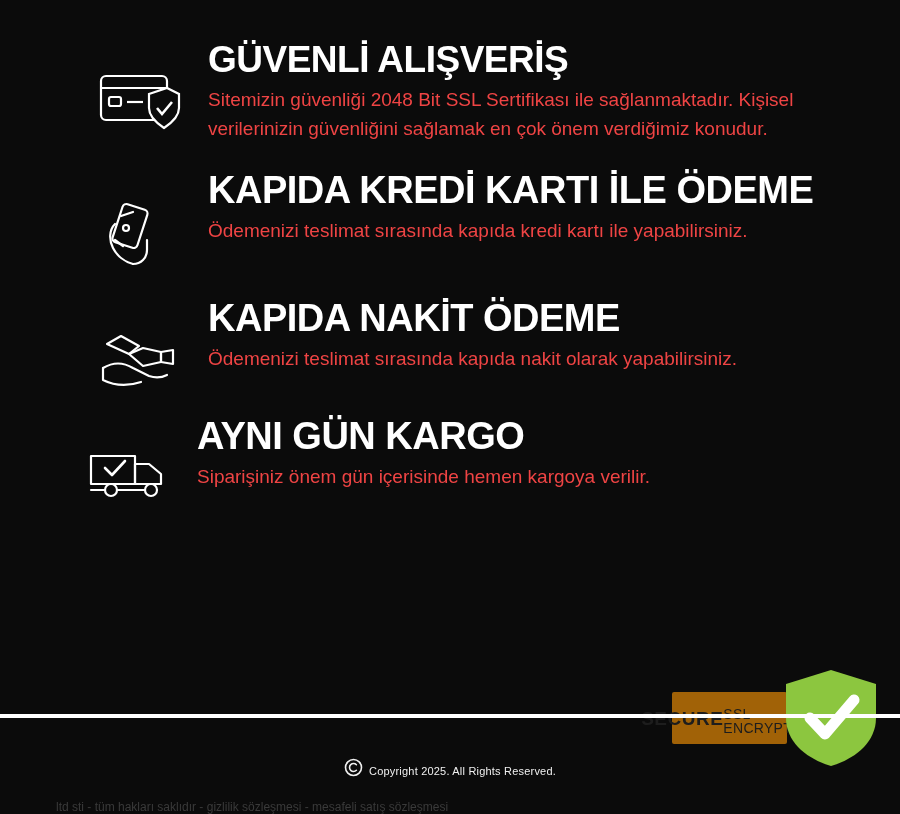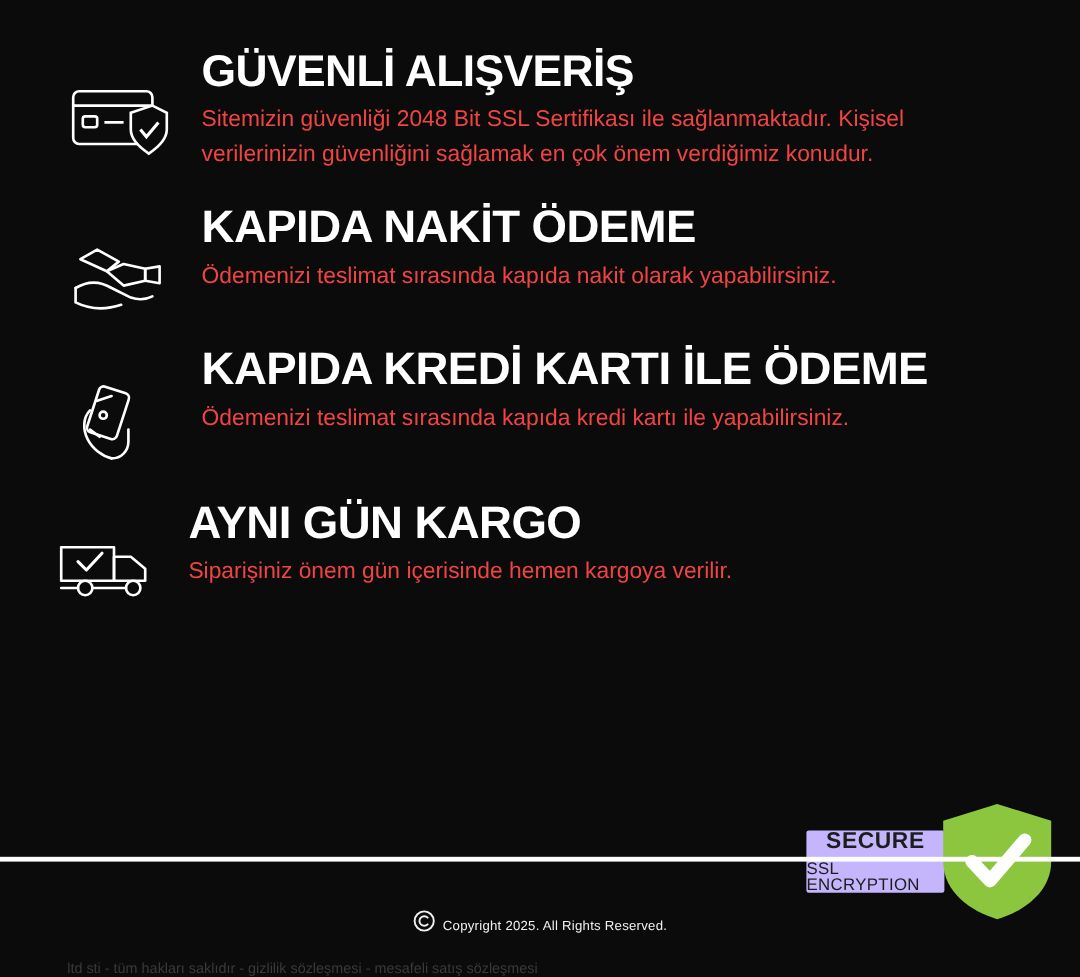--- a/index.html
+++ b/index.html
@@ -22,20 +22,21 @@
     background: #0b0b0b;
   }
   .features {
     padding: 40px 0 0 0;
   }
   .feature {
     display: flex;
     align-items: flex-start;
     padding: 0 30px 0 40px;
     margin-bottom: 26px;
+    margin-left: 40px;
   }
   .feature .icon-wrap {
     flex: 0 0 120px;
     display: flex;
     justify-content: center;
     align-items: flex-start;
     padding-top: 30px;
   }
   .feature .icon-wrap svg {
     display: block;
@@ -71,24 +72,24 @@
     top: 668px;
     width: 200px;
     height: 100px;
   }
   .badge .secure-label {
     position: absolute;
     left: 0;
     top: 24px;
     width: 115px;
     height: 52px;
-    background: #c4b5fd;
+    background: #a16207;
     border-radius: 2px;
     display: flex;
-    flex-direction: column;
+    flex-direction: row;
     align-items: center;
     justify-content: center;
   }
   .badge .secure-label .l1 {
     color: #1d1d1d;
     font-size: 19px;
     font-weight: bold;
     letter-spacing: 0.5px;
     line-height: 1;
   }
@@ -161,50 +162,50 @@
           <path d="M50 24 L68 18 L80 24 L80 38 C80 48 68 56 65 58 C62 56 50 48 50 38 Z" fill="#0b0b0b"></path>
           <polyline points="58,38 63,44 73,32" stroke-width="2.6"></polyline>
         </svg>
       </div>
       <div class="text-wrap">
         <h2>GÜVENLİ ALIŞVERİŞ</h2>
         <p>Sitemizin güvenliği 2048 Bit SSL Sertifikası ile sağlanmaktadır. Kişisel verilerinizin güvenliğini sağlamak en çok önem verdiğimiz konudur.</p>
       </div>
     </div>
 
-    <div class="feature f2">
-      <div class="icon-wrap">
-        <svg width="82" height="62" viewBox="0 0 82 62" fill="none" stroke="#ffffff" stroke-width="2.2" stroke-linecap="round" stroke-linejoin="round">
-          <path d="M8 16 L22 8 L40 18 L30 26 Z"></path>
-          <path d="M30 26 L44 20 L62 24 L62 34 L44 38 Z"></path>
-          <path d="M62 24 L74 22 L74 36 L62 34 Z"></path>
-          <path d="M4 40 C14 34 24 34 34 40 L50 48 C56 50 62 50 68 47"></path>
-          <path d="M4 40 L4 52 C16 58 30 58 42 54"></path>
-        </svg>
-      </div>
-      <div class="text-wrap">
-        <h2>KAPIDA NAKİT ÖDEME</h2>
-        <p>Ödemenizi teslimat sırasında kapıda nakit olarak yapabilirsiniz.</p>
-      </div>
-    </div>
-
     <div class="feature f3">
       <div class="icon-wrap">
         <svg width="82" height="72" viewBox="0 0 82 72" fill="none" stroke="#ffffff" stroke-width="2.2" stroke-linecap="round" stroke-linejoin="round">
           <rect x="18" y="6" width="26" height="40" rx="4" transform="rotate(18 31 26)"></rect>
           <line x1="22" y1="16" x2="34" y2="12"></line>
           <circle cx="27" cy="28" r="3"></circle>
           <path d="M16 24 C10 30 10 40 14 48 C18 56 26 62 34 64"></path>
           <path d="M34 64 C42 64 48 58 48 50 L48 40"></path>
           <path d="M16 40 L24 46"></path>
         </svg>
       </div>
       <div class="text-wrap">
         <h2>KAPIDA KREDİ KARTI İLE ÖDEME</h2>
         <p>Ödemenizi teslimat sırasında kapıda kredi kartı ile yapabilirsiniz.</p>
+      </div>
+    </div>
+
+    <div class="feature f2">
+      <div class="icon-wrap">
+        <svg width="82" height="62" viewBox="0 0 82 62" fill="none" stroke="#ffffff" stroke-width="2.2" stroke-linecap="round" stroke-linejoin="round">
+          <path d="M8 16 L22 8 L40 18 L30 26 Z"></path>
+          <path d="M30 26 L44 20 L62 24 L62 34 L44 38 Z"></path>
+          <path d="M62 24 L74 22 L74 36 L62 34 Z"></path>
+          <path d="M4 40 C14 34 24 34 34 40 L50 48 C56 50 62 50 68 47"></path>
+          <path d="M4 40 L4 52 C16 58 30 58 42 54"></path>
+        </svg>
+      </div>
+      <div class="text-wrap">
+        <h2>KAPIDA NAKİT ÖDEME</h2>
+        <p>Ödemenizi teslimat sırasında kapıda nakit olarak yapabilirsiniz.</p>
       </div>
     </div>
 
     <div class="feature f4">
       <div class="icon-wrap">
         <svg width="84" height="56" viewBox="0 0 84 56" fill="none" stroke="#ffffff" stroke-width="2.2" stroke-linecap="round" stroke-linejoin="round">
           <path d="M4 10 L48 10 L48 38 L4 38 Z"></path>
           <path d="M48 18 L62 18 L74 28 L74 38 L48 38 Z"></path>
           <polyline points="18,22 25,29 38,15" stroke-width="2.6"></polyline>
           <circle cx="24" cy="44" r="6"></circle>

